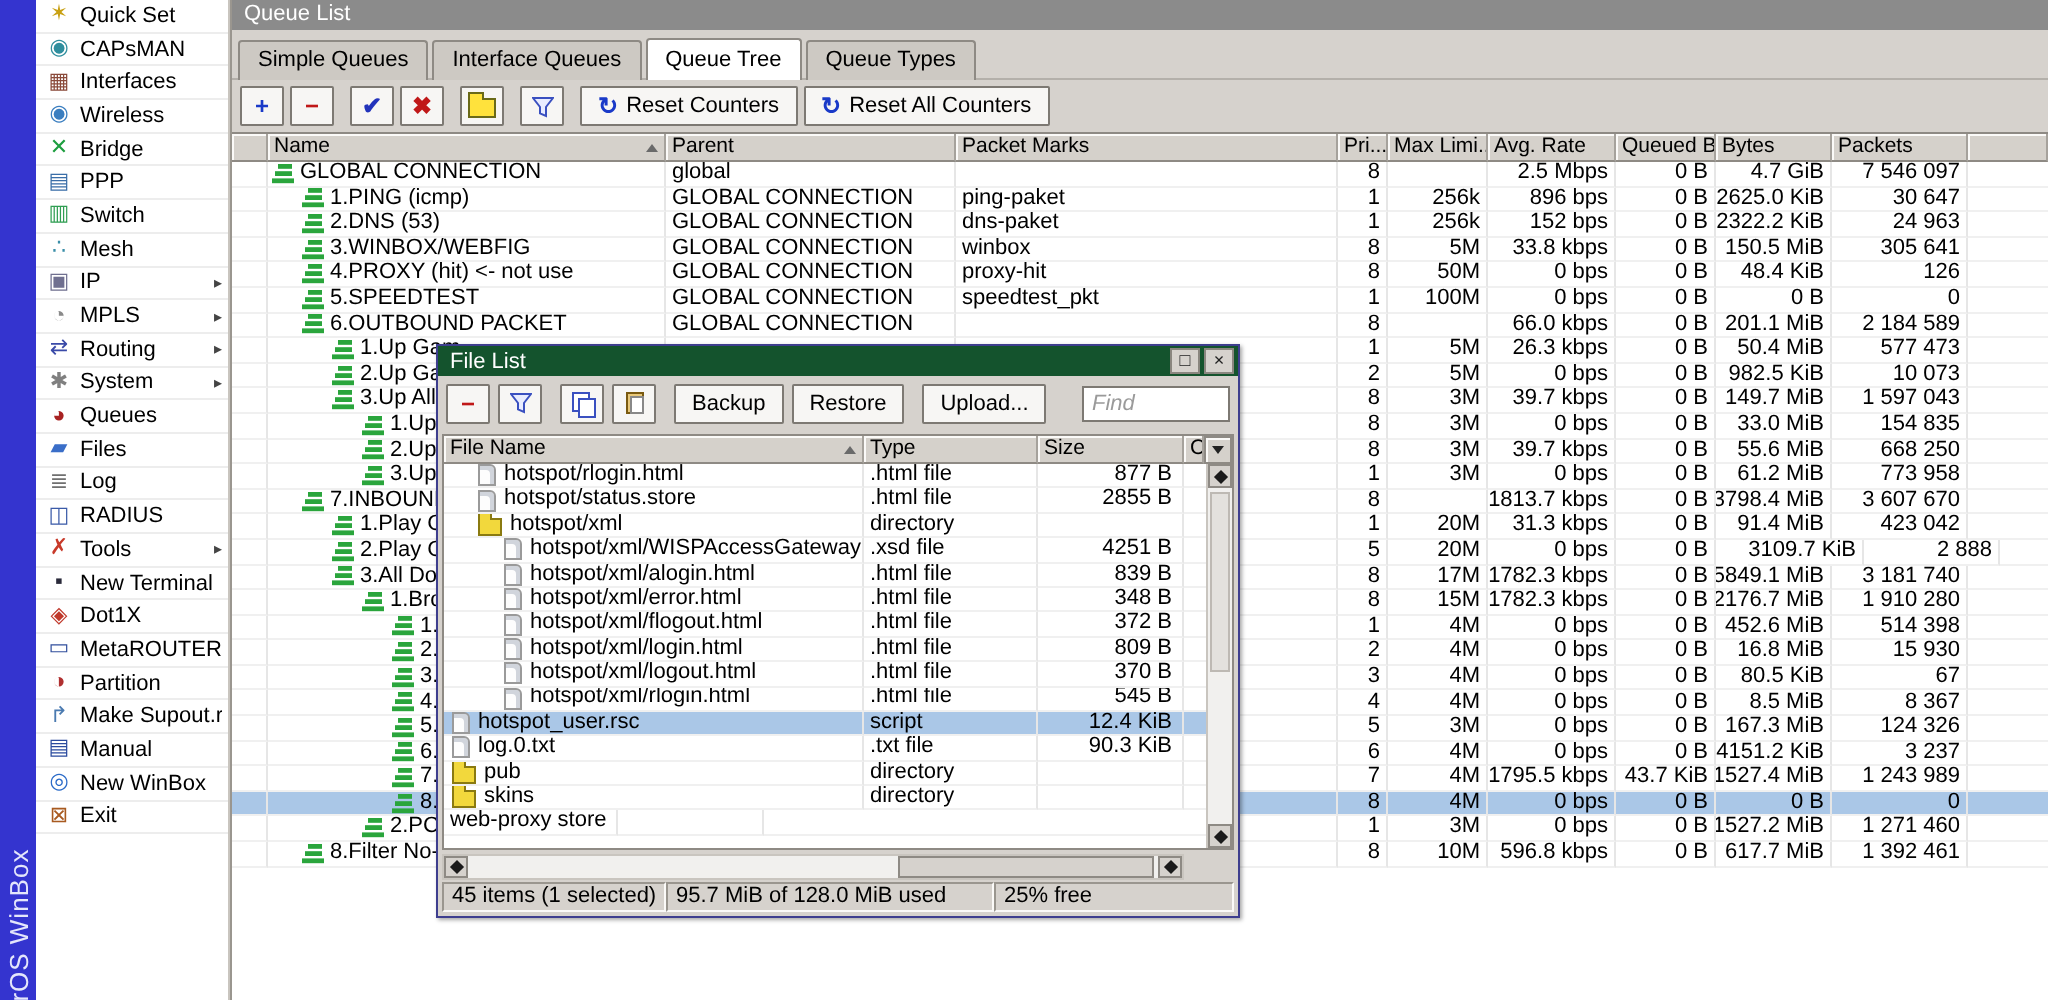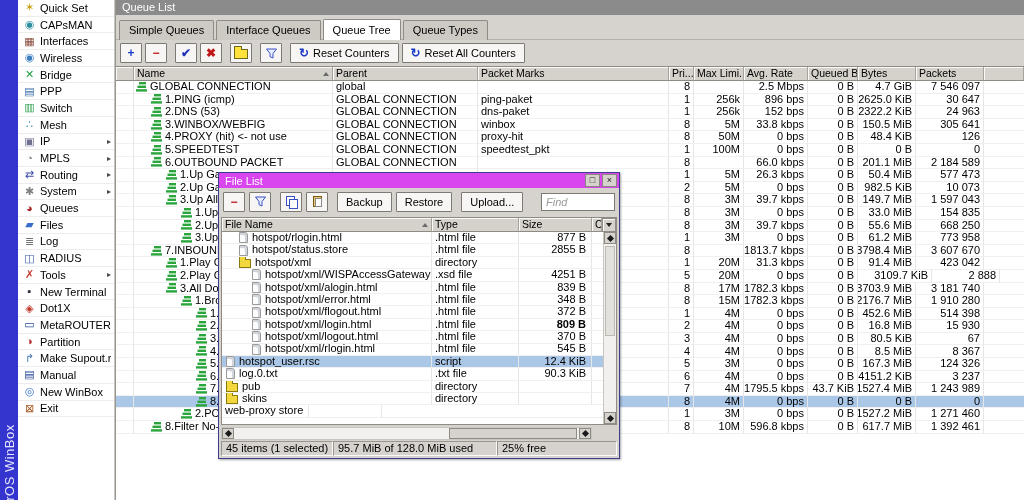--- a/index.html
+++ b/index.html
@@ -51,21 +51,21 @@
   .q-row { display:flex; height:12.6px; align-items:stretch; }
   .q-row.selected .qc { background:#aac7e7; }
   .qc { border-right:1px solid #e6e6e6; border-bottom:1px solid #f0f0f0; font-size:11px; line-height:11.5px;
         white-space:nowrap; overflow:hidden; display:flex; align-items:center; }
   .qc.fill { flex:1; border-right:none; }
   .qc.num { justify-content:flex-end; padding-right:3px; }
   .q-ico { display:inline-flex; margin-right:3px; flex:none; }
   
   .file-dialog { position:absolute; left:218px; top:172px; width:402px; height:287px;
                  background:#d6d2cd; border:1px solid #3e3e8e; box-shadow:1px 1px 2px rgba(0,0,0,.35); z-index:10; }
-  .fd-titlebar { height:15px; background:#d946ef; color:#fff; display:flex; align-items:center; padding:0 2px 0 6px; }
+  .fd-titlebar { height:15px; background:#14532d; color:#fff; display:flex; align-items:center; padding:0 2px 0 6px; }
   .fd-title { flex:1; }
   .title-btn { width:15px; height:13px; background:#d6d2cd; border:1px solid #8a867f; color:#222;
                display:flex; align-items:center; justify-content:center; font-size:9px; line-height:9px; margin-left:2px; }
   .fd-toolbar { height:27px; display:flex; align-items:center; gap:4px; padding:0 4px; }
   .find-input { margin-left:auto; width:74px; height:18px; border:1px solid #7d7973; background:#fff; padding:0 4px;
                 font-family:"Liberation Sans",sans-serif; font-size:11px; }
   .find-input::placeholder { font-style:italic; color:#9a9a9a; }
   .fd-table { position:absolute; left:2px; right:2px; top:44px; bottom:33px; background:#fff; border:1px solid #8e8a84; }
   .fd-header { display:flex; height:14px; }
   .fd-rows { position:absolute; left:0; right:13px; top:14px; bottom:0; overflow:hidden; }
@@ -637,21 +637,21 @@
                 </svg>
               </span>
               <span>3.All Dow</span>
             </div>
             <div class="qc " style="width: 145px; padding-left: 3px;"></div>
             <div class="qc " style="width: 191px; padding-left: 3px;"></div>
             <div class="qc num" style="width: 25px;">8</div>
             <div class="qc num" style="width: 50px;">17M</div>
             <div class="qc num" style="width: 64px;">1782.3 kbps</div>
             <div class="qc num" style="width: 50px;">0 B</div>
-            <div class="qc num" style="width: 58px;">3703.9 MiB</div>
+            <div class="qc num" style="width: 58px;">5849.1 MiB</div>
             <div class="qc num" style="width: 68px;">3 181 740</div>
             <div class="qc fill"></div>
           </div>
           <div class="q-row">
             <div class="qc " style="width: 18px;"></div>
             <div class="qc " style="width: 199px; padding-left: 47px;">
               <span class="q-ico">
                 <svg width="11" height="10" viewBox="0 0 11 10">
                   <rect x="3" y="0" width="7" height="2.4" fill="#2aa53c"></rect>
                   <rect x="1.5" y="3.6" width="8.5" height="2.4" fill="#2aa53c"></rect>
@@ -995,21 +995,21 @@
             <div class="fc" style="width: 87px; padding-left: 3px;">.html file</div>
             <div class="fc num" style="width: 73px;">372 B</div>
             <div class="fc fill"></div>
           </div>
           <div class="f-row">
             <div class="fc" style="width: 210px; padding-left: 30px;">
               <span class="f-ico ic-file"></span>
               <span>hotspot/xml/login.html</span>
             </div>
             <div class="fc" style="width: 87px; padding-left: 3px;">.html file</div>
-            <div class="fc num" style="width: 73px; font-weight: bold;">809 B</div>
+            <div class="fc num" style="width: 73px;">809 B</div>
             <div class="fc fill"></div>
           </div>
           <div class="f-row">
             <div class="fc" style="width: 210px; padding-left: 30px;">
               <span class="f-ico ic-file"></span>
               <span>hotspot/xml/logout.html</span>
             </div>
             <div class="fc" style="width: 87px; padding-left: 3px;">.html file</div>
             <div class="fc num" style="width: 73px;">370 B</div>
             <div class="fc fill"></div>

